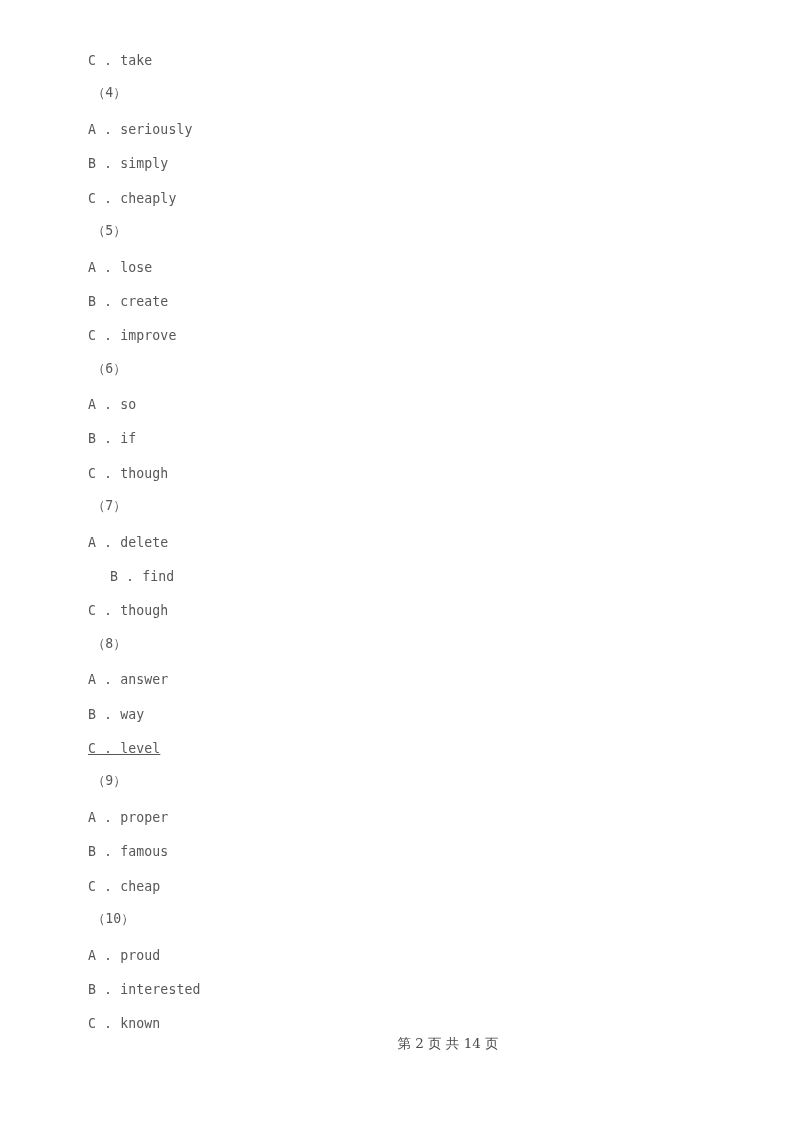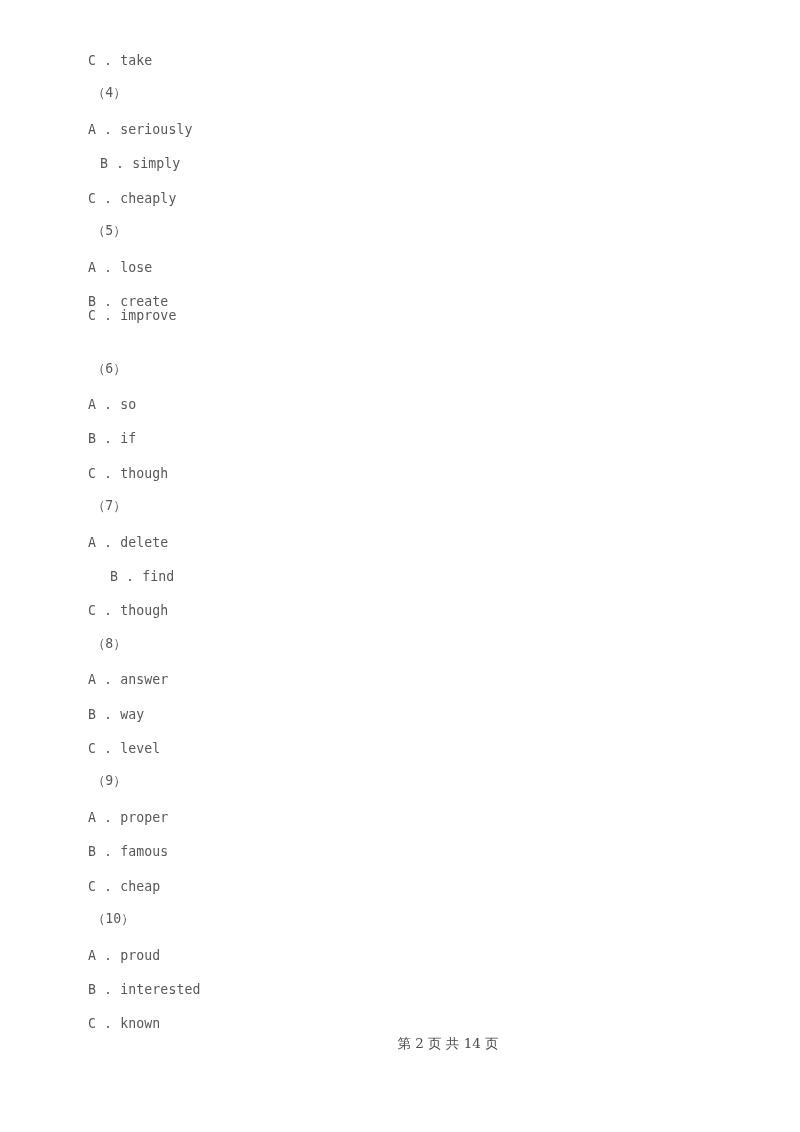--- a/index.html
+++ b/index.html
@@ -64,38 +64,38 @@
   }
 </style>
 </head>
 <body>
 
 <div id="page">
   <div class="content-block">
       <div class="doc-line option" style="top: 53px;">C . take</div>
       <div class="doc-line qnum" style="top: 85px;">（4）</div>
       <div class="doc-line option" style="top: 122px;">A . seriously</div>
-      <div class="doc-line option" style="top: 156px; margin-left: 12px;">B . simply</div>
+      <div class="doc-line option" style="top: 156px;">B . simply</div>
       <div class="doc-line option" style="top: 191px;">C . cheaply</div>
       <div class="doc-line qnum" style="top: 223px;">（5）</div>
       <div class="doc-line option" style="top: 260px;">A . lose</div>
       <div class="doc-line option" style="top: 294px;">B . create</div>
-      <div class="doc-line option" style="top: 308px;">C . improve</div>
+      <div class="doc-line option" style="top: 328px;">C . improve</div>
       <div class="doc-line qnum" style="top: 361px;">（6）</div>
       <div class="doc-line option" style="top: 397px;">A . so</div>
       <div class="doc-line option" style="top: 431px;">B . if</div>
       <div class="doc-line option" style="top: 466px;">C . though</div>
       <div class="doc-line qnum" style="top: 498px;">（7）</div>
       <div class="doc-line option" style="top: 535px;">A . delete</div>
       <div class="doc-line option" style="top: 569px; margin-left: 22px;">B . find</div>
       <div class="doc-line option" style="top: 603px;">C . though</div>
       <div class="doc-line qnum" style="top: 636px;">（8）</div>
       <div class="doc-line option" style="top: 672px;">A . answer</div>
       <div class="doc-line option" style="top: 707px;">B . way</div>
-      <div class="doc-line option" style="top: 741px;">C . level</div>
+      <div class="doc-line option" style="top: 741px; text-decoration: underline;">C . level</div>
       <div class="doc-line qnum" style="top: 773px;">（9）</div>
       <div class="doc-line option" style="top: 810px;">A . proper</div>
       <div class="doc-line option" style="top: 844px;">B . famous</div>
       <div class="doc-line option" style="top: 879px;">C . cheap</div>
       <div class="doc-line qnum" style="top: 911px;">（10）</div>
       <div class="doc-line option" style="top: 948px;">A . proud</div>
       <div class="doc-line option" style="top: 982px;">B . interested</div>
       <div class="doc-line option" style="top: 1016px;">C . known</div>
     </div>
   <div class="page-footer">第 2 页 共 14 页</div>

